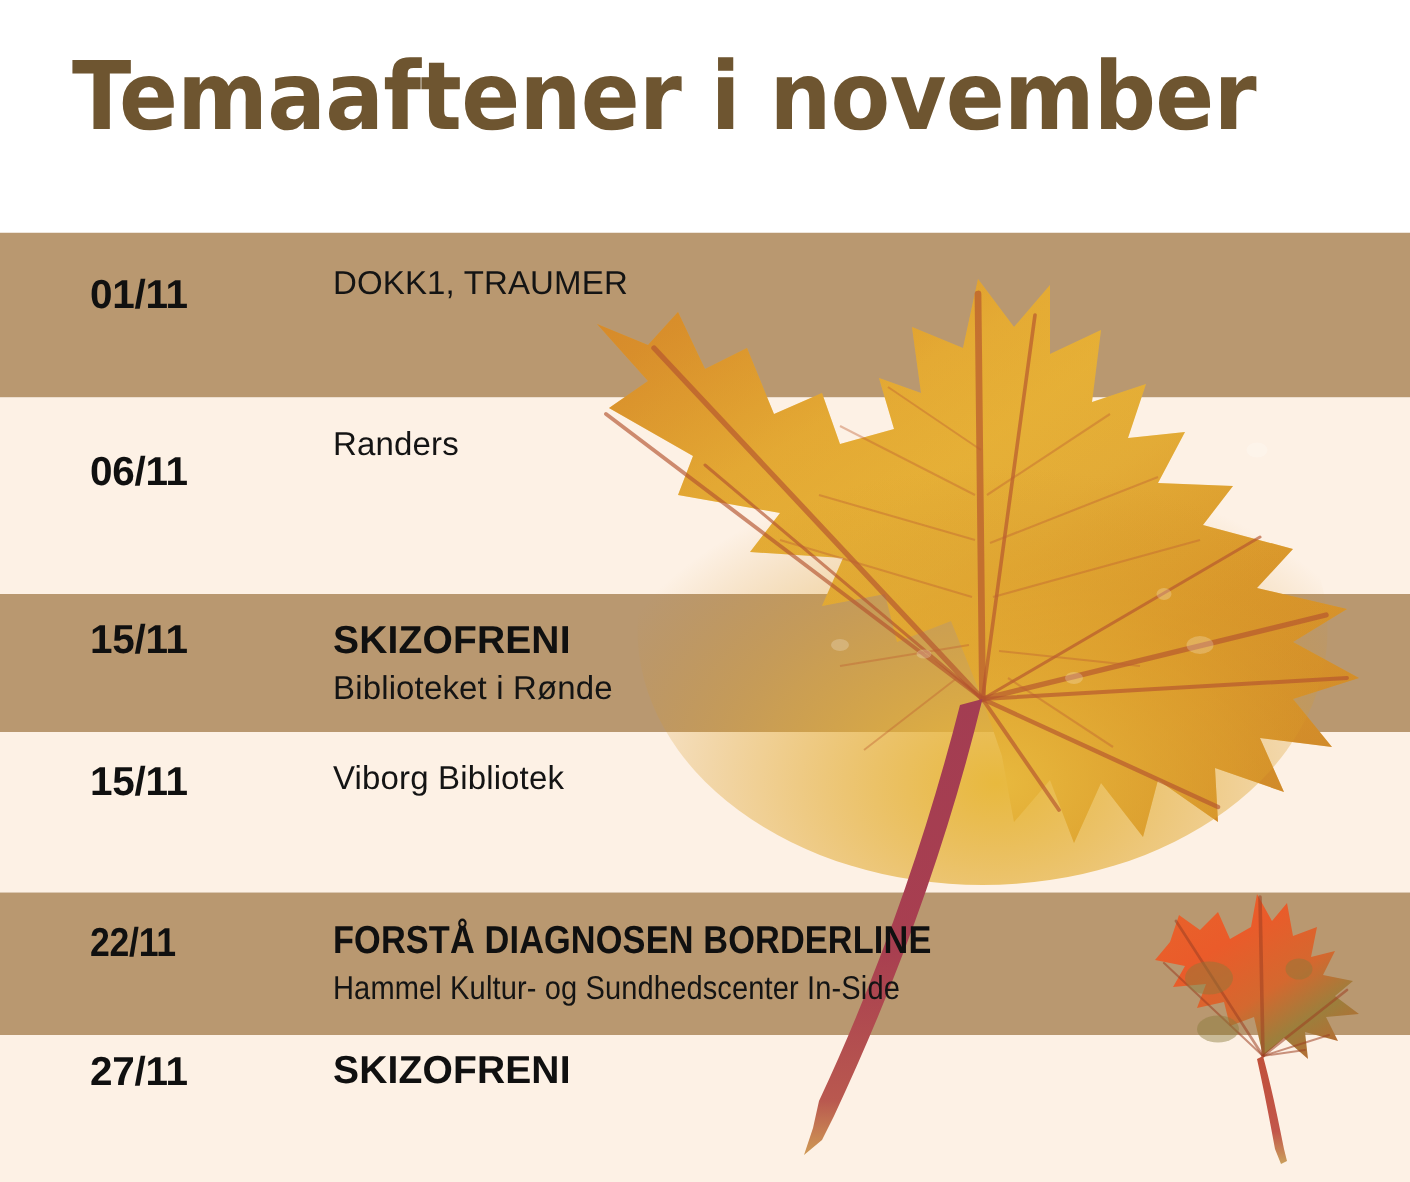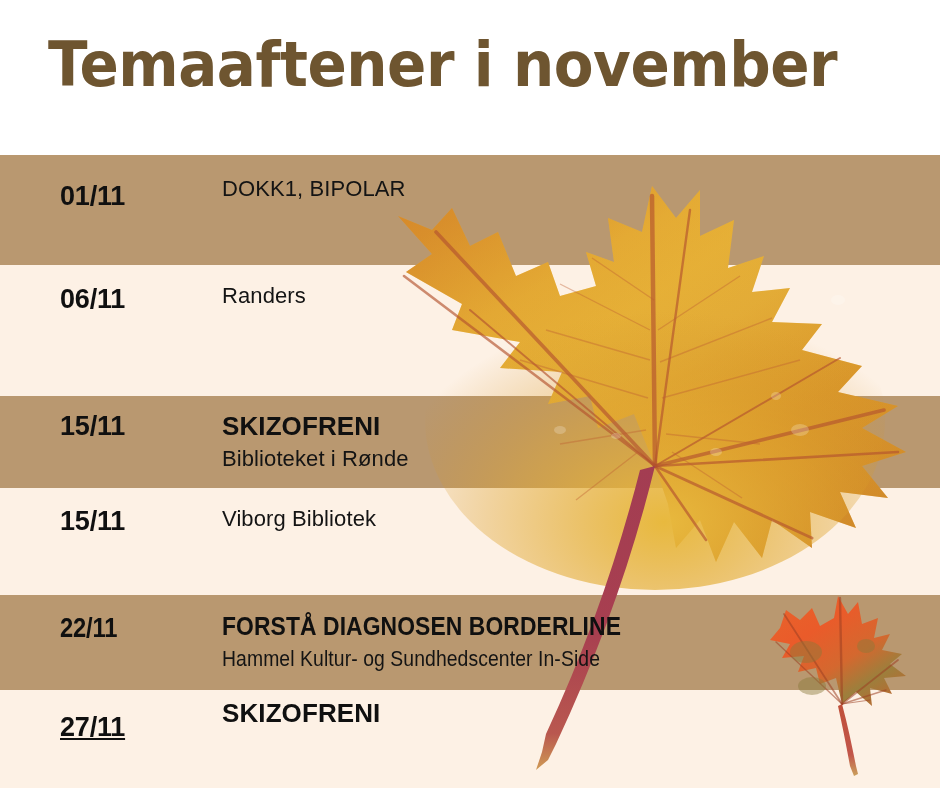--- a/index.html
+++ b/index.html
@@ -279,25 +279,25 @@
   </div>
 
   <div class="header">
     <div class="poster-title">Temaaftener i november</div>
   </div>
 
   <div class="rows">
       <div class="row" style="top: 175px;">
         <div class="row-date" style="top: 5px;">01/11</div>
         <div class="row-body">
-          <div class="row-venue">DOKK1, BIPOLAR</div>
+          <div class="row-venue">DOKK1, TRAUMER</div>
         </div>
       </div>
       <div class="row" style="top: 282px;">
-        <div class="row-date" style="top: 1px;">06/11</div>
+        <div class="row-date" style="top: 16px;">06/11</div>
         <div class="row-body">
           <div class="row-venue">Randers</div>
         </div>
       </div>
       <div class="row" style="top: 410px;">
         <div class="row-date" style="top: 0px;">15/11</div>
         <div class="row-body">
           <div class="row-title">SKIZOFRENI</div>
           <div class="row-venue">Biblioteket i Rønde</div>
         </div>
@@ -309,20 +309,20 @@
         </div>
       </div>
       <div class="row condensed" style="top: 610px;">
         <div class="row-date" style="top: 2px;">22/11</div>
         <div class="row-body">
           <div class="row-title">FORSTÅ DIAGNOSEN BORDERLINE</div>
           <div class="row-venue">Hammel Kultur- og Sundhedscenter In-Side</div>
         </div>
       </div>
       <div class="row" style="top: 697px;">
-        <div class="row-date" style="top: 14px; text-decoration: underline;">27/11</div>
+        <div class="row-date" style="top: 1px;">27/11</div>
         <div class="row-body">
           <div class="row-title">SKIZOFRENI</div>
         </div>
       </div>
     </div>
 
 </div>
 
 </body></html>

